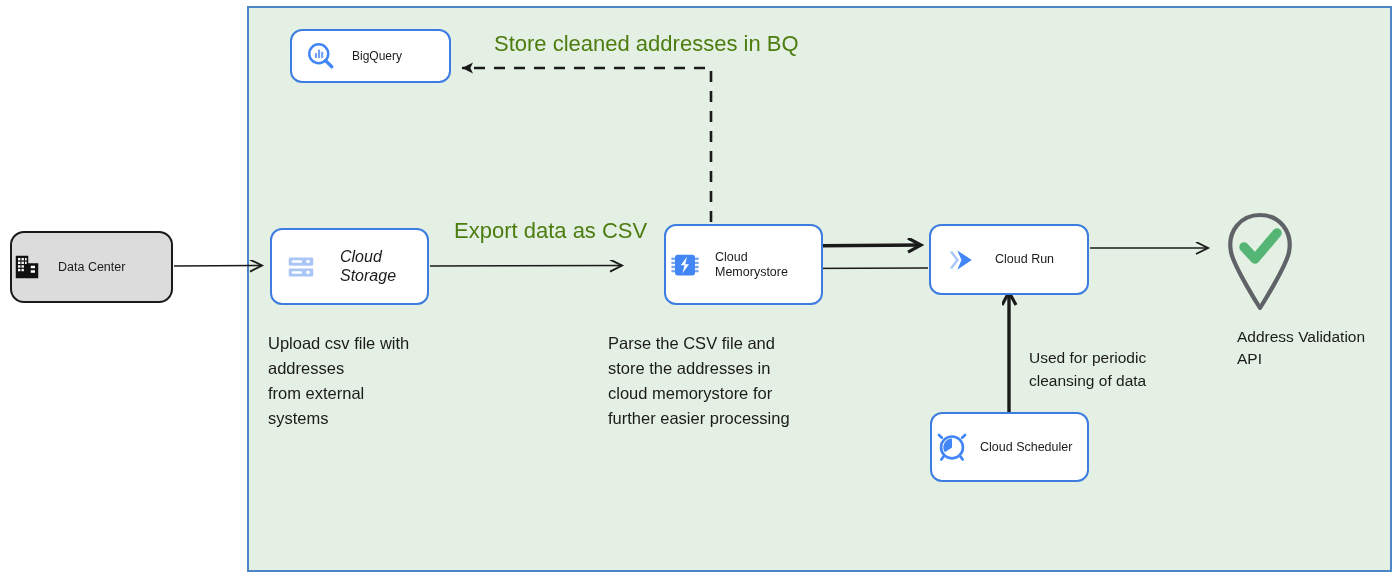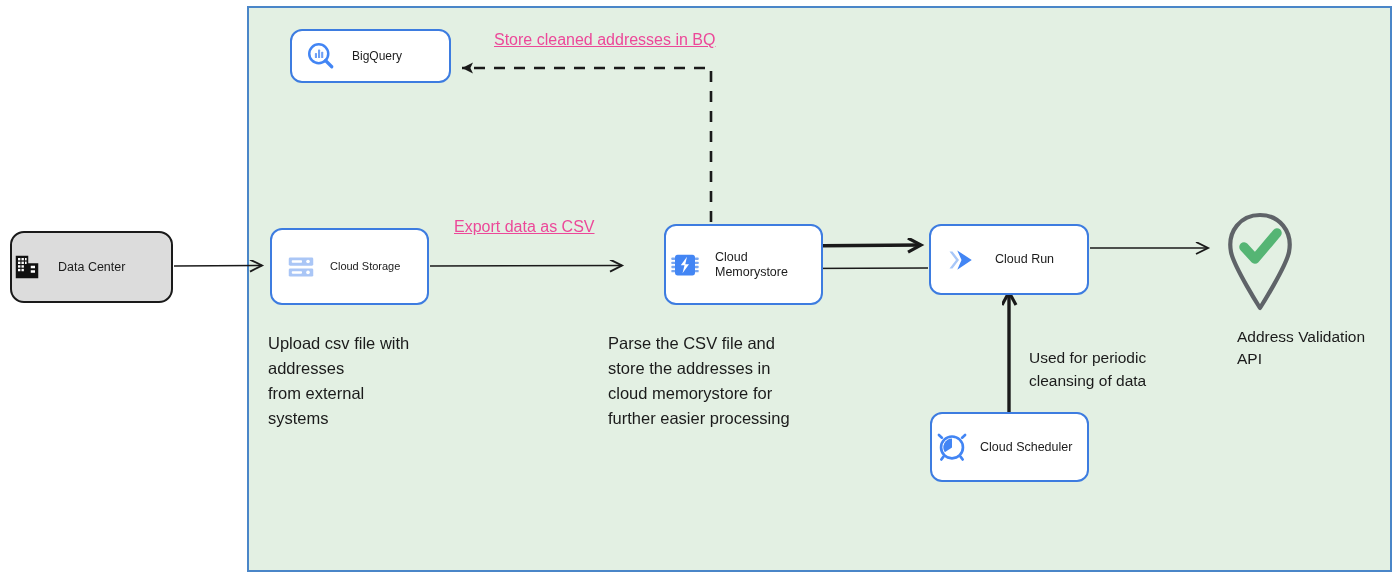--- a/index.html
+++ b/index.html
@@ -66,21 +66,21 @@
   #node-data-center .node-label { font-size: 12.5px; margin-left: 16px; }
 
   #node-bigquery {
     left: 290px; top: 29px; width: 161px; height: 54px; padding-left: 14px;
   }
   #node-bigquery .node-label { font-size: 12px; margin-left: 16px; }
 
   #node-cloud-storage {
     left: 270px; top: 228px; width: 159px; height: 77px; padding-left: 14px;
   }
-  #node-cloud-storage .node-label { font-size: 11px; margin-left: 14px; }
+  #node-cloud-storage .node-label { font-size: 16px; margin-left: 24px; font-style: italic; }
 
   #node-memorystore {
     left: 664px; top: 224px; width: 159px; height: 81px; padding-left: 4px;
   }
   #node-memorystore .node-label { font-size: 12.5px; margin-left: 15px; }
 
   #node-cloud-run {
     left: 929px; top: 212px; width: 160px; height: 71px; padding-left: 14px; margin-top: 12px;
   }
   #node-cloud-run .node-label { font-size: 12.5px; margin-left: 16px; }
@@ -91,24 +91,23 @@
   #node-cloud-scheduler .node-label { font-size: 12.5px; margin-left: 12px; }
 
   
   .note {
     font-size: 16.5px;
     color: #1b1b1b;
     line-height: 1.52;
     white-space: pre-line;
   }
   .edge-label {
-    font-size: 16px;
-    color: #ec4899;
+    font-size: 22px;
+    color: #4d7c0f;
     white-space: nowrap;
-    text-decoration: underline;
   }
   #label-store-bq  { left: 494px; top: 31px; }
   #label-export-csv{ left: 454px; top: 218px; }
   #note-upload     { left: 268px; top: 331px; width: 260px; }
   #note-parse      { left: 608px; top: 331px; width: 250px; }
   #note-periodic   { left: 1029px; top: 347px; width: 200px; font-size: 15.5px; line-height: 1.48; }
   #label-avapi     { left: 1237px; top: 326px; width: 160px; font-size: 15.5px; line-height: 1.42; color:#1b1b1b; white-space: pre-line;}
 
   
   #wires { left: 0; top: 0; width: 1400px; height: 580px; pointer-events: none; }

